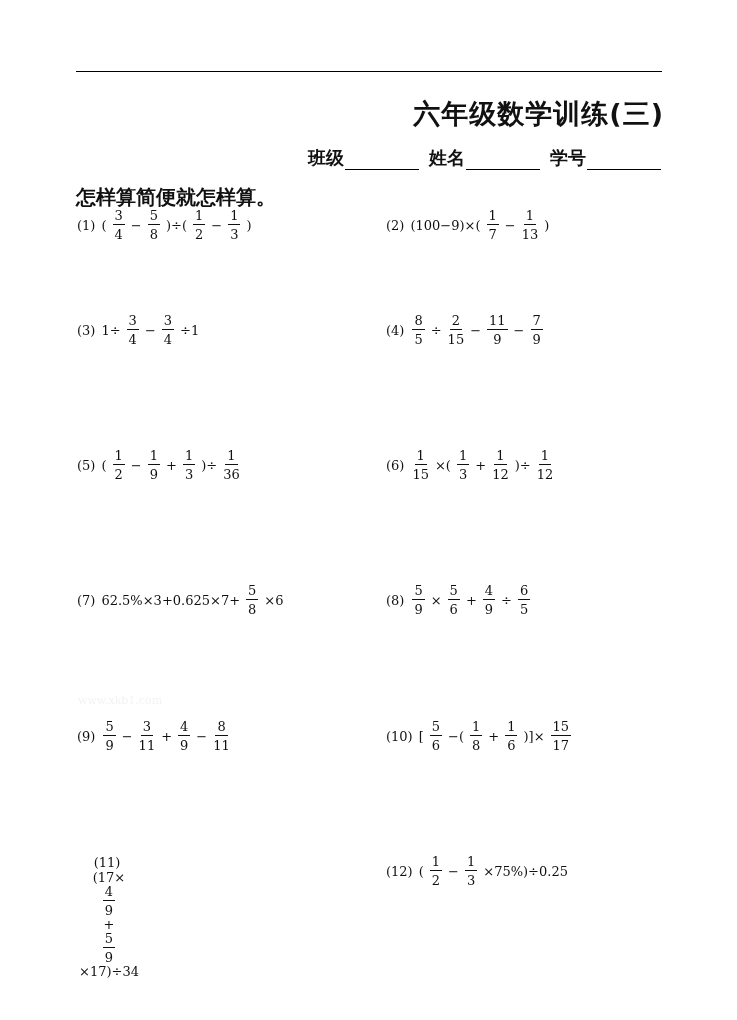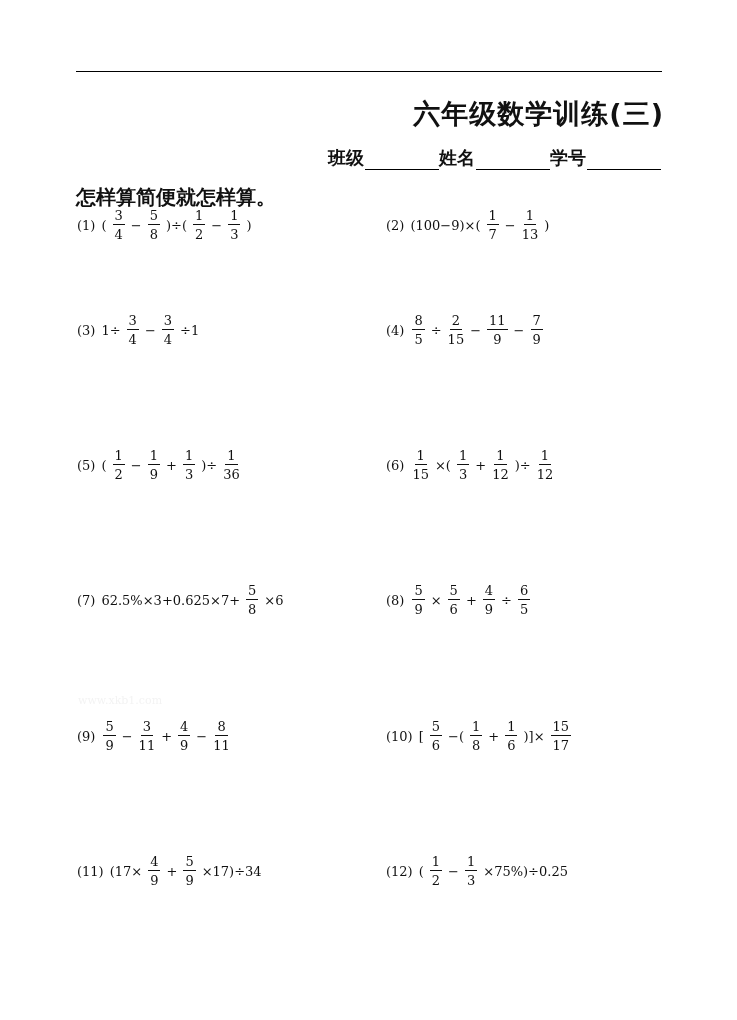--- a/index.html
+++ b/index.html
@@ -2,21 +2,21 @@
 <html><head>
 <meta charset="utf-8">
 <style>
   html, body { margin:0; padding:0; background:#ffffff; }
   body { width:737px; height:1020px; position:relative; overflow:hidden;
          font-family:"DejaVu Serif", "Liberation Serif", serif; color:#111; }
   .rule { position:absolute; left:76px; top:71px; width:586px; height:0; border-top:1.5px solid #000; }
   .title { position:absolute; left:0; width:664px; top:96px; text-align:right;
            font-family:"DejaVu Sans", "Liberation Sans", sans-serif; font-size:27px; font-weight:bold; letter-spacing:1px; }
   .info { position:absolute; top:146px; right:76px; font-family:Liberation Mono, monospace;
-          font-size:18px; font-weight:bold; display:flex; }
+          font-size:18px; font-weight:bold; display:flex; gap:10px; }
   .info .field { display:flex; align-items:flex-end; }
   .info .blank { display:inline-block; width:74px; border-bottom:1.5px solid #000; height:18px; margin-left:1px; }
   .instr { position:absolute; left:76px; top:184px; font-family:"DejaVu Sans", "Liberation Sans", sans-serif;
            font-size:20px; font-weight:bold; }
   .watermark { position:absolute; left:78px; top:694px; font-size:11px; color:#f3f3f3; font-family:"DejaVu Serif", serif; }
   .prob { position:absolute; display:flex; align-items:center; font-size:13px; white-space:nowrap; }
   .prob .num { margin-right:4px; }
   .t { display:inline-block; margin:0 2px; }
   .frac { display:inline-flex; flex-direction:column; align-items:center; margin:0 4px; vertical-align:middle; line-height:1; }
   .frac .n { padding:0 2px 2px; border-bottom:1px solid #111; font-size:13px; }
@@ -235,21 +235,21 @@
       <span class="frac">
         <span class="n">1</span>
         <span class="d">6</span>
       </span>
       <span class="t">)]×</span>
       <span class="frac">
         <span class="n">15</span>
         <span class="d">17</span>
       </span>
     </div>
-    <div class="prob" style="left: 77px; top: 855px;">
+    <div class="prob" style="left: 77px; top: 855px; flex-direction: column;">
       <span class="num">(11)</span>
       <span class="t">(17×</span>
       <span class="frac">
         <span class="n">4</span>
         <span class="d">9</span>
       </span>
       <span class="t">+</span>
       <span class="frac">
         <span class="n">5</span>
         <span class="d">9</span>

